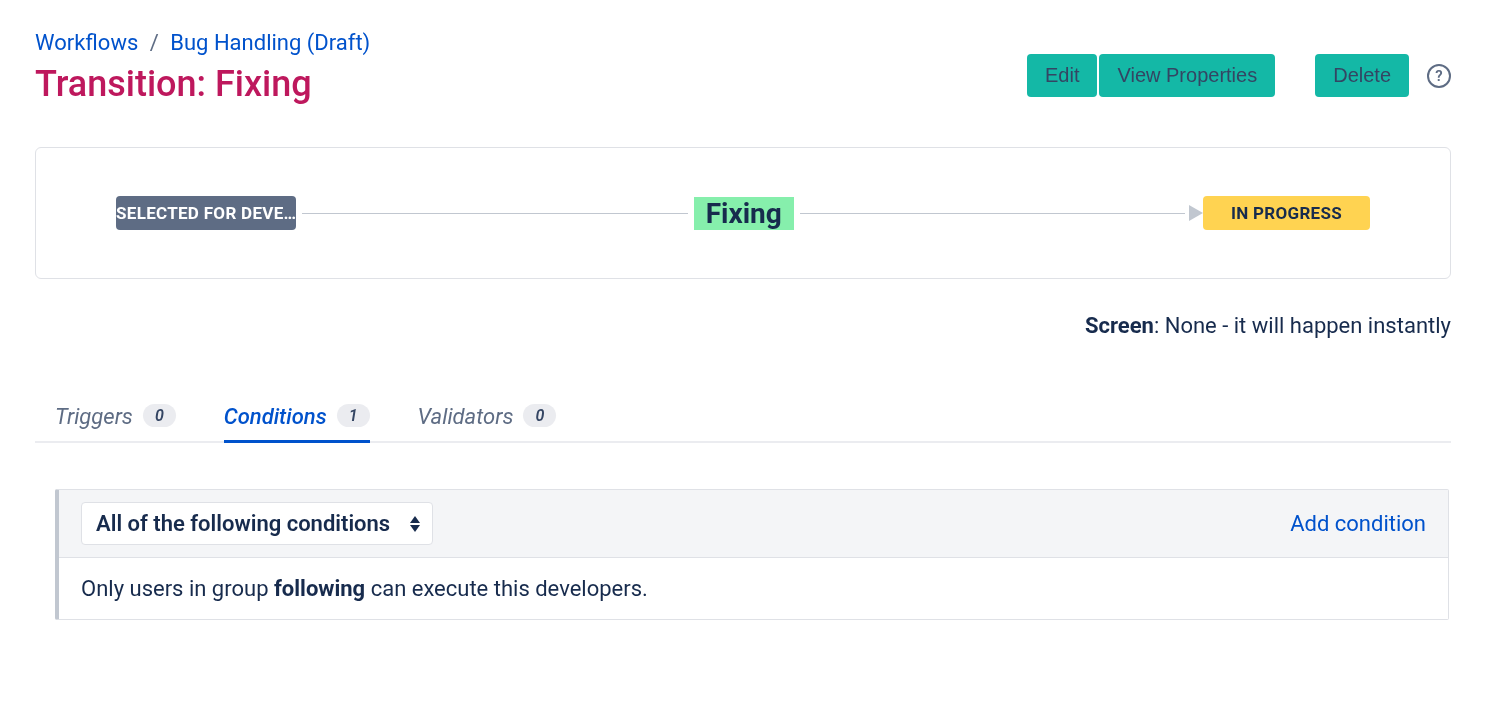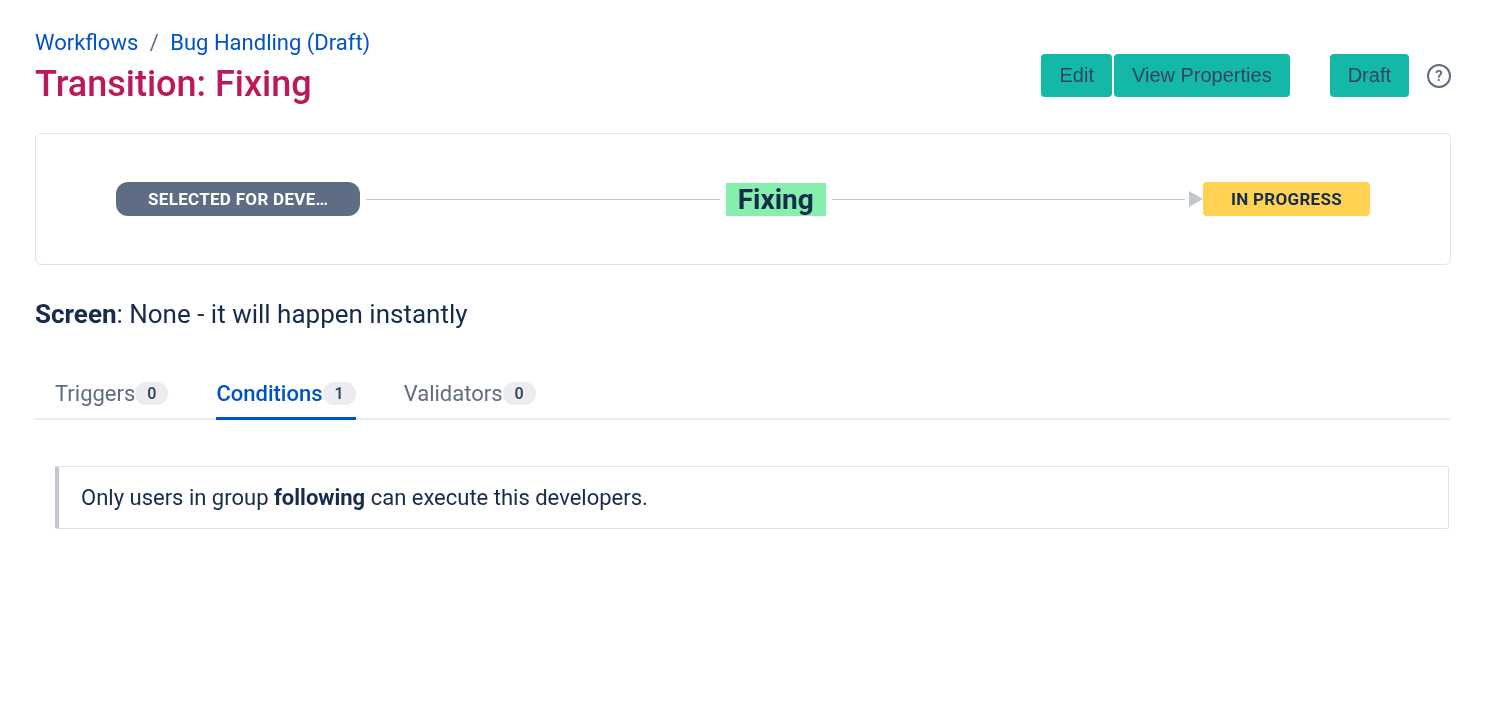--- a/index.html
+++ b/index.html
@@ -7,21 +7,21 @@
     font-family: -apple-system, BlinkMacSystemFont, "Segoe UI", Roboto, Helvetica, Arial, sans-serif;
     color: #172b4d;
     background: #fff;
     padding: 30px 35px;
     width: 1486px;
   }
   .header-row {
     display: flex;
     justify-content: space-between;
     align-items: flex-start;
-    margin-bottom: 28px;
+    margin-bottom: 42px;
   }
   .header-left { flex: 1; }
   .breadcrumbs {
     font-size: 22px;
     margin-bottom: 8px;
   }
   .breadcrumbs a {
     color: #0052cc;
     text-decoration: none;
   }
@@ -73,22 +73,22 @@
     display: flex;
     align-items: center;
     justify-content: space-between;
     margin-bottom: 34px;
   }
   .status-from {
     background: #5e6c84;
     color: #fff;
     font-weight: 700;
     font-size: 17px;
-    padding: 7px 32px;
-    border-radius: 12px;
+    padding: 7px 0;
+    border-radius: 4px;
     letter-spacing: 0.3px;
     text-transform: uppercase;
     white-space: nowrap;
   }
   .status-to {
     background: #ffd351;
     color: #172b4d;
     font-weight: 700;
     font-size: 17px;
     padding: 7px 28px;
@@ -112,40 +112,43 @@
     margin-left: -2px;
   }
   .transition-name {
     font-weight: 700;
     font-size: 28px;
     color: #172b4d;
     background: #86efac;
     padding: 0 12px;
   }
   .screen-line {
-    font-size: 26px;
-    margin-bottom: 44px;
+    font-size: 22px;
+    margin-bottom: 58px;
+    text-align: right;
   }
   .screen-line b { font-weight: 700; }
   .tabs {
     display: flex;
     border-bottom: 2px solid #ebecf0;
     gap: 48px;
     padding-left: 20px;
     margin-bottom: 46px;
   }
   .tab {
     display: flex;
-    align-items: center;
+    align-items: flex-start;
+    gap: 10px;
     padding: 8px 0 12px 0;
     font-size: 22px;
     color: #5e6c84;
     cursor: pointer;
     position: relative;
     font-weight: 400;
+    font-style: italic;
   }
   .tab.active {
     color: #0052cc;
     font-weight: 500;
   }
   .tab.active::after {
     content: "";
     position: absolute;
     left: 0; right: 0; bottom: -2px;
     height: 3px;
@@ -228,21 +231,21 @@
     <div class="breadcrumbs">
       <a href="#">Workflows</a>
       <span class="sep">/</span>
       <a href="#">Bug Handling (Draft)</a>
     </div>
     <h1 class="page-title">Transition: Fixing</h1>
   </div>
   <div class="header-actions">
     <button class="action-btn">Edit</button>
     <button class="action-btn">View Properties</button>
-    <button class="action-btn delete">Draft</button>
+    <button class="action-btn delete">Delete</button>
     <span class="help-icon">?</span>
   </div>
 </div>
 
 <div class="diagram-box">
   <span class="status-from">SELECTED FOR DEVE…</span>
   <div class="transition-line"></div>
   <span class="transition-name">Fixing</span>
   <div class="transition-line"></div>
   <span class="arrowhead"></span>
@@ -262,16 +265,26 @@
     <span>Conditions</span>
     <span class="badge">1</span>
   </div>
   <div class="tab">
     <span>Validators</span>
     <span class="badge">0</span>
   </div>
 </div>
 
 <div class="conditions-panel">
+  <div class="conditions-header">
+    <div class="select-wrap">
+      <span>All of the following conditions</span>
+      <span class="select-carets">
+        <span class="caret-up"></span>
+        <span class="caret-down"></span>
+      </span>
+    </div>
+    <a class="add-link">Add condition</a>
+  </div>
   <div class="condition-row">
     <span>Only users in group </span><b>following</b><span> can execute this developers.</span>
   </div>
 </div>
 
 </body></html>

